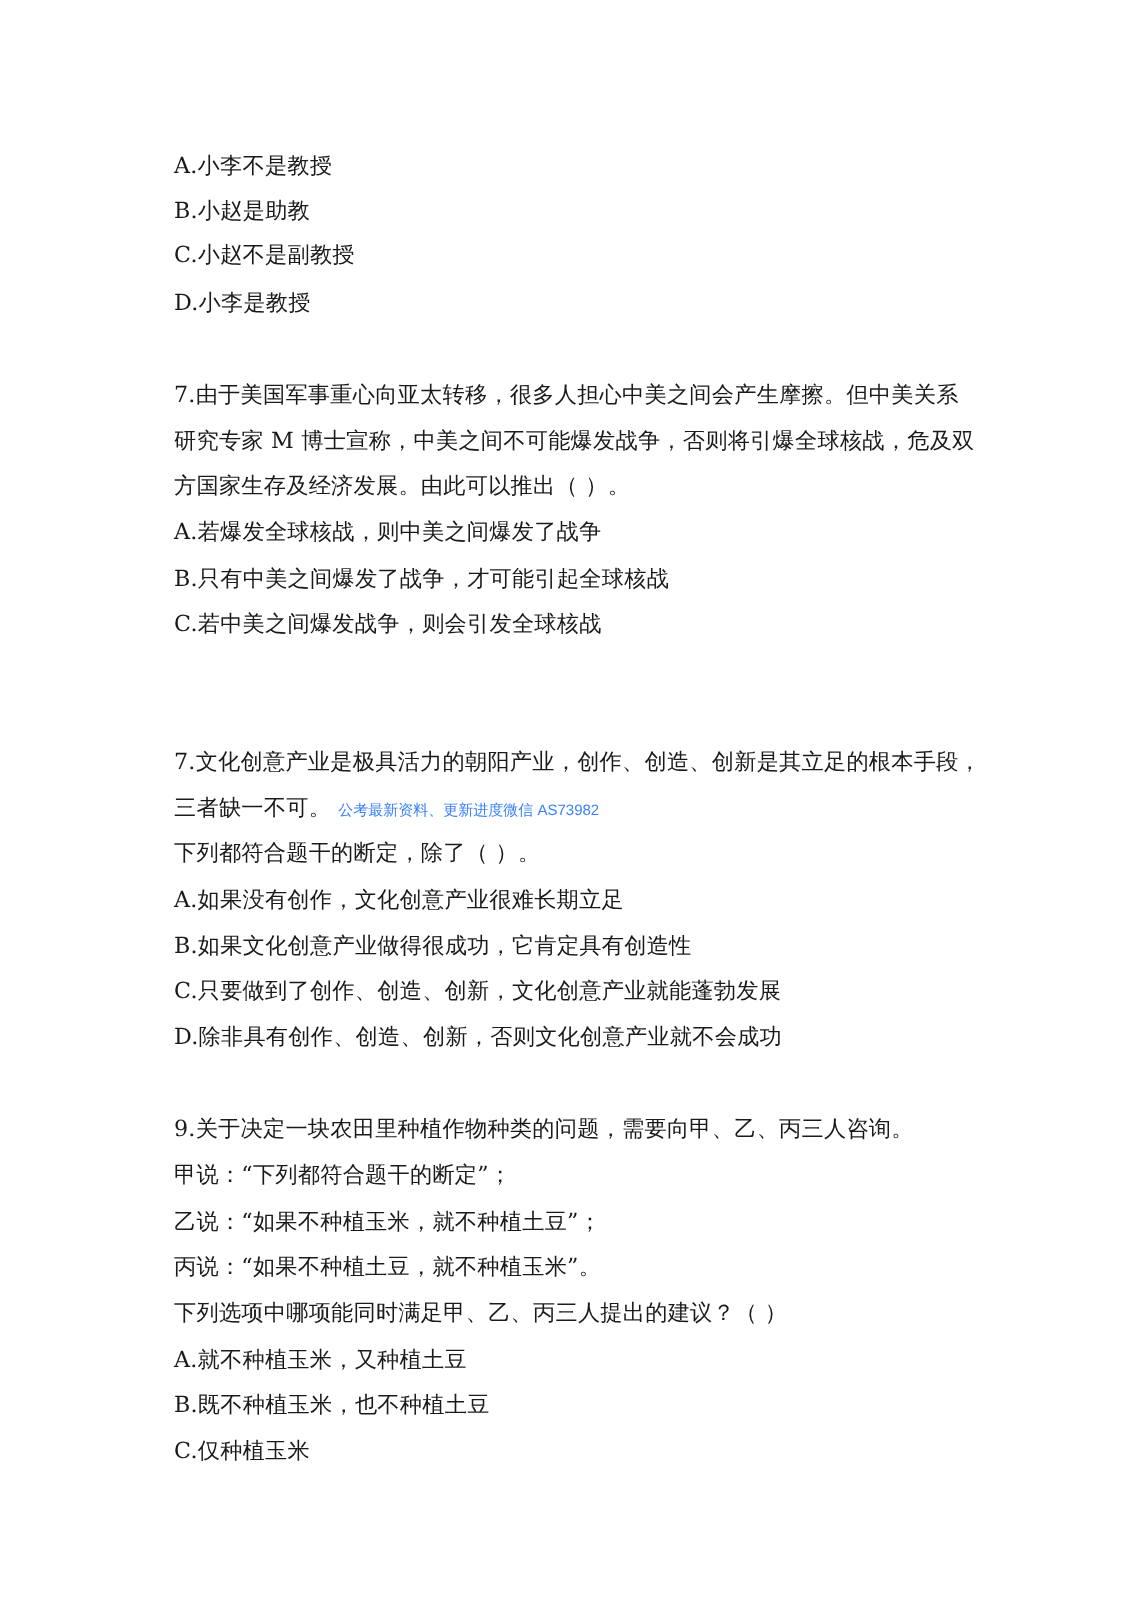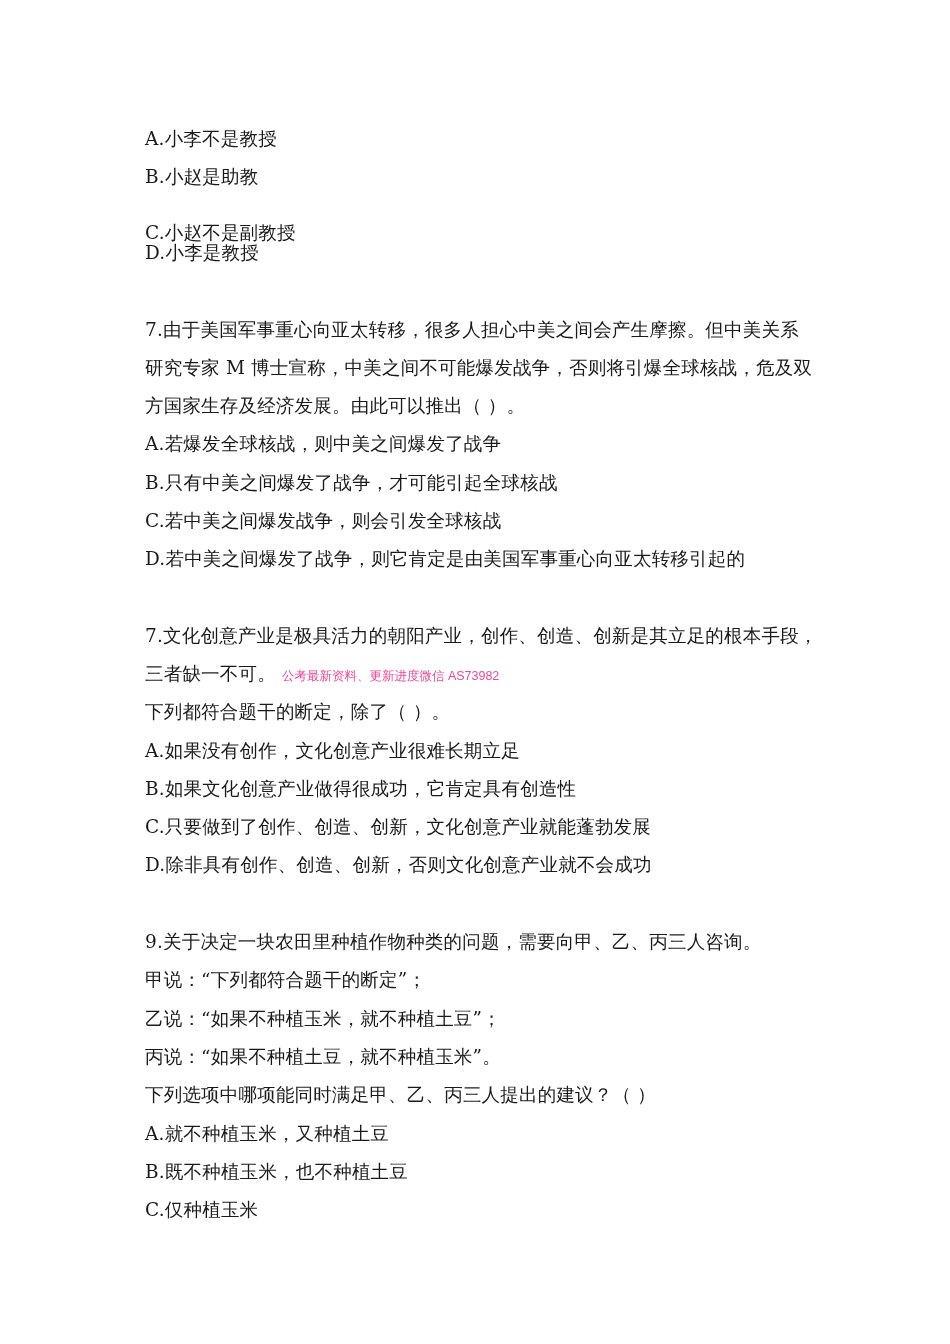--- a/index.html
+++ b/index.html
@@ -29,40 +29,39 @@
     font-size: 18.5px;
     line-height: 24px;
     white-space: nowrap;
     letter-spacing: 0.2px;
   }
   .watermark {
     font-family: "Liberation Sans", "DejaVu Sans", sans-serif;
     font-size: 12.5px;
     margin-left: 6px;
     letter-spacing: 0;
-    color: #ec4899;
+    color: #3b82f6;
   }
 </style>
 </head>
 <body>
 
 <div class="page">
 
   <div class="line" style="top:127px">A.小李不是教授</div>
   <div class="line" style="top:165px">B.小赵是助教</div>
-  <div class="line" style="top:221px">C.小赵不是副教授</div>
+  <div class="line" style="top:201px">C.小赵不是副教授</div>
   <div class="line" style="top:241px">D.小李是教授</div>
 
   <div class="line" style="top:318px">7.由于美国军事重心向亚太转移，很多人担心中美之间会产生摩擦。但中美关系</div>
   <div class="line" style="top:356px">研究专家 M 博士宣称，中美之间不可能爆发战争，否则将引爆全球核战，危及双</div>
   <div class="line" style="top:394px">方国家生存及经济发展。由此可以推出（ ）。</div>
   <div class="line" style="top:432px">A.若爆发全球核战，则中美之间爆发了战争</div>
   <div class="line" style="top:471px">B.只有中美之间爆发了战争，才可能引起全球核战</div>
   <div class="line" style="top:509px">C.若中美之间爆发战争，则会引发全球核战</div>
-  <div class="line" style="top:547px">D.若中美之间爆发了战争，则它肯定是由美国军事重心向亚太转移引起的</div>
 
   <div class="line" style="top:624px">7.文化创意产业是极具活力的朝阳产业，创作、创造、创新是其立足的根本手段，</div>
   <div class="line" style="top:662px">
     <span>三者缺一不可。</span><span class="watermark">公考最新资料、更新进度微信 AS73982</span>
   </div>
   <div class="line" style="top:700px">下列都符合题干的断定，除了（ ）。</div>
   <div class="line" style="top:739px">A.如果没有创作，文化创意产业很难长期立足</div>
   <div class="line" style="top:777px">B.如果文化创意产业做得很成功，它肯定具有创造性</div>
   <div class="line" style="top:853px">D.除非具有创作、创造、创新，否则文化创意产业就不会成功</div>
   <div class="line" style="top:815px">C.只要做到了创作、创造、创新，文化创意产业就能蓬勃发展</div>

